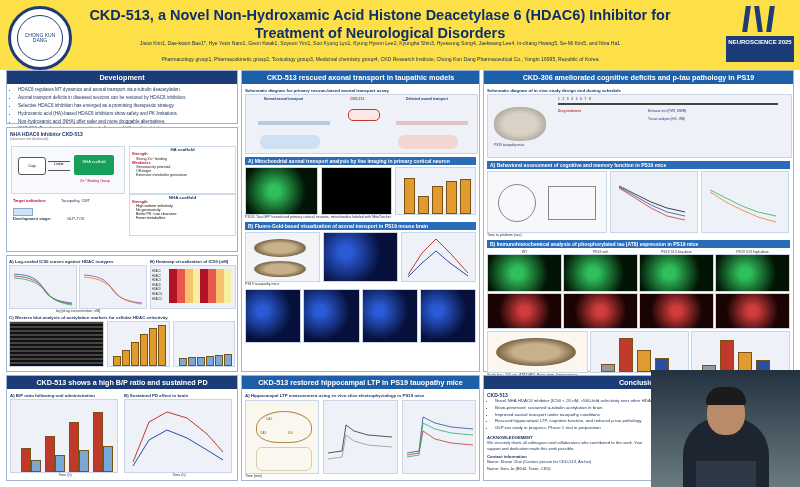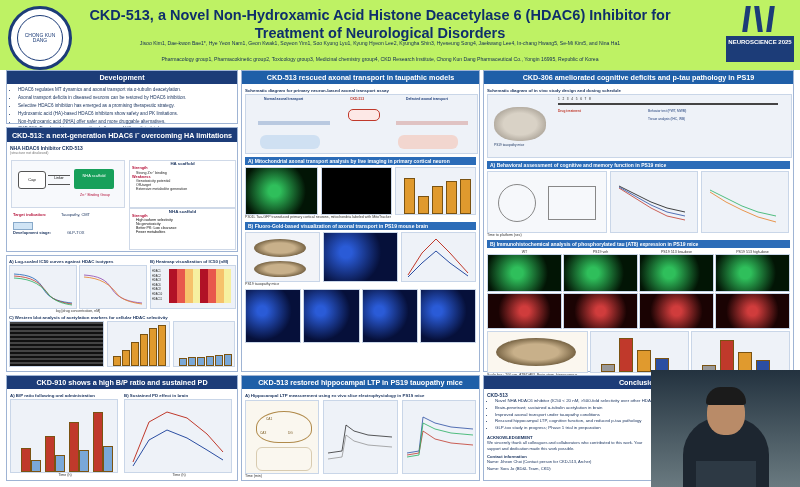--- a/index.html
+++ b/index.html
@@ -1,20 +1,20 @@
 <!DOCTYPE html>
 <html><head>
 <meta charset="utf-8">
 <style>
   html,body{margin:0;padding:0;background:#1b1b1b;}
   body{font-family:"Liberation Sans",sans-serif;}
   #poster{position:relative;width:800px;height:487px;background:#ffffff;overflow:hidden;}
 
   
-  .hdr{position:absolute;left:0;top:0;width:800px;height:70px;background:#bef264;}
+  .hdr{position:absolute;left:0;top:0;width:800px;height:70px;background:#fde047;}
   .logo-left{position:absolute;left:8px;top:6px;width:58px;height:58px;border-radius:50%;
     border:3px solid #1c3c78;display:flex;align-items:center;justify-content:center;background:#fff;}
   .logo-left .ring{width:44px;height:44px;border-radius:50%;border:1px solid #1c3c78;
     display:flex;align-items:center;justify-content:center;color:#1c3c78;font-size:5px;text-align:center;line-height:1.1;}
   .title{position:absolute;left:80px;top:6px;width:600px;text-align:center;color:#0f2f6b;
     font-size:14.5px;font-weight:bold;line-height:1.25;}
   .authors{position:absolute;left:80px;top:40px;width:600px;text-align:center;color:#102a54;font-size:5.1px;line-height:1.45;}
   .logo-right{position:absolute;right:6px;top:4px;width:68px;height:62px;}
   .nlogo{width:40px;height:30px;margin:0 auto;position:relative;}
   .nbar{position:absolute;background:#1c3c78;}
@@ -89,21 +89,20 @@
         <li>Axonal transport deficits in diseased neurons can be restored by HDAC6 inhibition.</li>
         <li>Selective HDAC6 inhibition has emerged as a promising therapeutic strategy.</li>
         <li>Hydroxamic acid (HA)-based HDAC6 inhibitors show safety and PK limitations.</li>
         <li>Non-hydroxamic acid (NHA) offer safer and more druggable alternatives.</li>
         <li>CKD-513: Developed to overcome the challenges of HA mediated risks.</li>
       </ul>
     </div>
   </div>
 
   <div class="panel" style="left:6px;top:127px;width:232px;height:125px;">
-    <div class="phead">CKD-513: a next-generation HDAC6 i⁻ overcoming HA limitations</div>
     <div style="padding:3px;position:relative;height:110px;">
       <div style="font-size:5px;color:#16305c;font-weight:bold;">NHA HDAC6 Inhibitor CKD-513</div>
       <div style="font-size:3.6px;color:#777;">(structure not disclosed)</div>
 
       <div style="position:absolute;left:4px;top:18px;width:112px;height:46px;border:1px solid #cfd9e8;background:#f7f9fc;">
         <div style="position:absolute;left:6px;top:10px;width:26px;height:16px;border:1px solid #555;border-radius:3px;background:#fff;font-size:4px;text-align:center;line-height:16px;">Cap</div>
         <div style="position:absolute;left:36px;top:14px;width:22px;height:8px;border-top:1px solid #555;border-bottom:1px solid #555;font-size:3.5px;text-align:center;">Linker</div>
         <div style="position:absolute;left:62px;top:8px;width:40px;height:20px;background:#17a05a;color:#fff;font-size:4px;text-align:center;line-height:10px;border-radius:2px;padding-top:2px;box-sizing:border-box;">NHA scaffold</div>
         <div style="position:absolute;left:58px;top:31px;width:50px;font-size:3.5px;color:#b5123a;text-align:center;">Zn²⁺ Binding Group</div>
       </div>
@@ -184,21 +183,21 @@
           <div class="bar" style="left:23px;width:6px;height:7px;background:#7aa8d8;"></div>
           <div class="bar" style="left:32px;width:6px;height:8px;background:#7aa8d8;"></div>
           <div class="bar" style="left:41px;width:6px;height:9px;background:#7aa8d8;"></div>
           <div class="bar" style="left:50px;width:6px;height:10px;background:#7aa8d8;"></div>
         </div>
       </div>
     </div>
   </div>
 
   <div class="panel" style="left:6px;top:375px;width:232px;height:106px;">
-    <div class="phead">CKD-910 shows a high B/P ratio and sustained PD</div>
+    <div class="phead">CKD-513 shows a high B/P ratio and sustained PD</div>
     <div style="padding:3px;display:flex;gap:4px;">
       <div style="width:110px;">
         <div class="minihead">A) B/P ratio following oral administration</div>
         <div class="ph" style="width:106px;height:72px;position:relative;">
           <div class="bar" style="left:10px;width:8px;height:22px;background:#c0392b;"></div>
           <div class="bar" style="left:20px;width:8px;height:10px;background:#7aa8d8;"></div>
           <div class="bar" style="left:34px;width:8px;height:34px;background:#c0392b;"></div>
           <div class="bar" style="left:44px;width:8px;height:15px;background:#7aa8d8;"></div>
           <div class="bar" style="left:58px;width:8px;height:48px;background:#c0392b;"></div>
           <div class="bar" style="left:68px;width:8px;height:20px;background:#7aa8d8;"></div>

